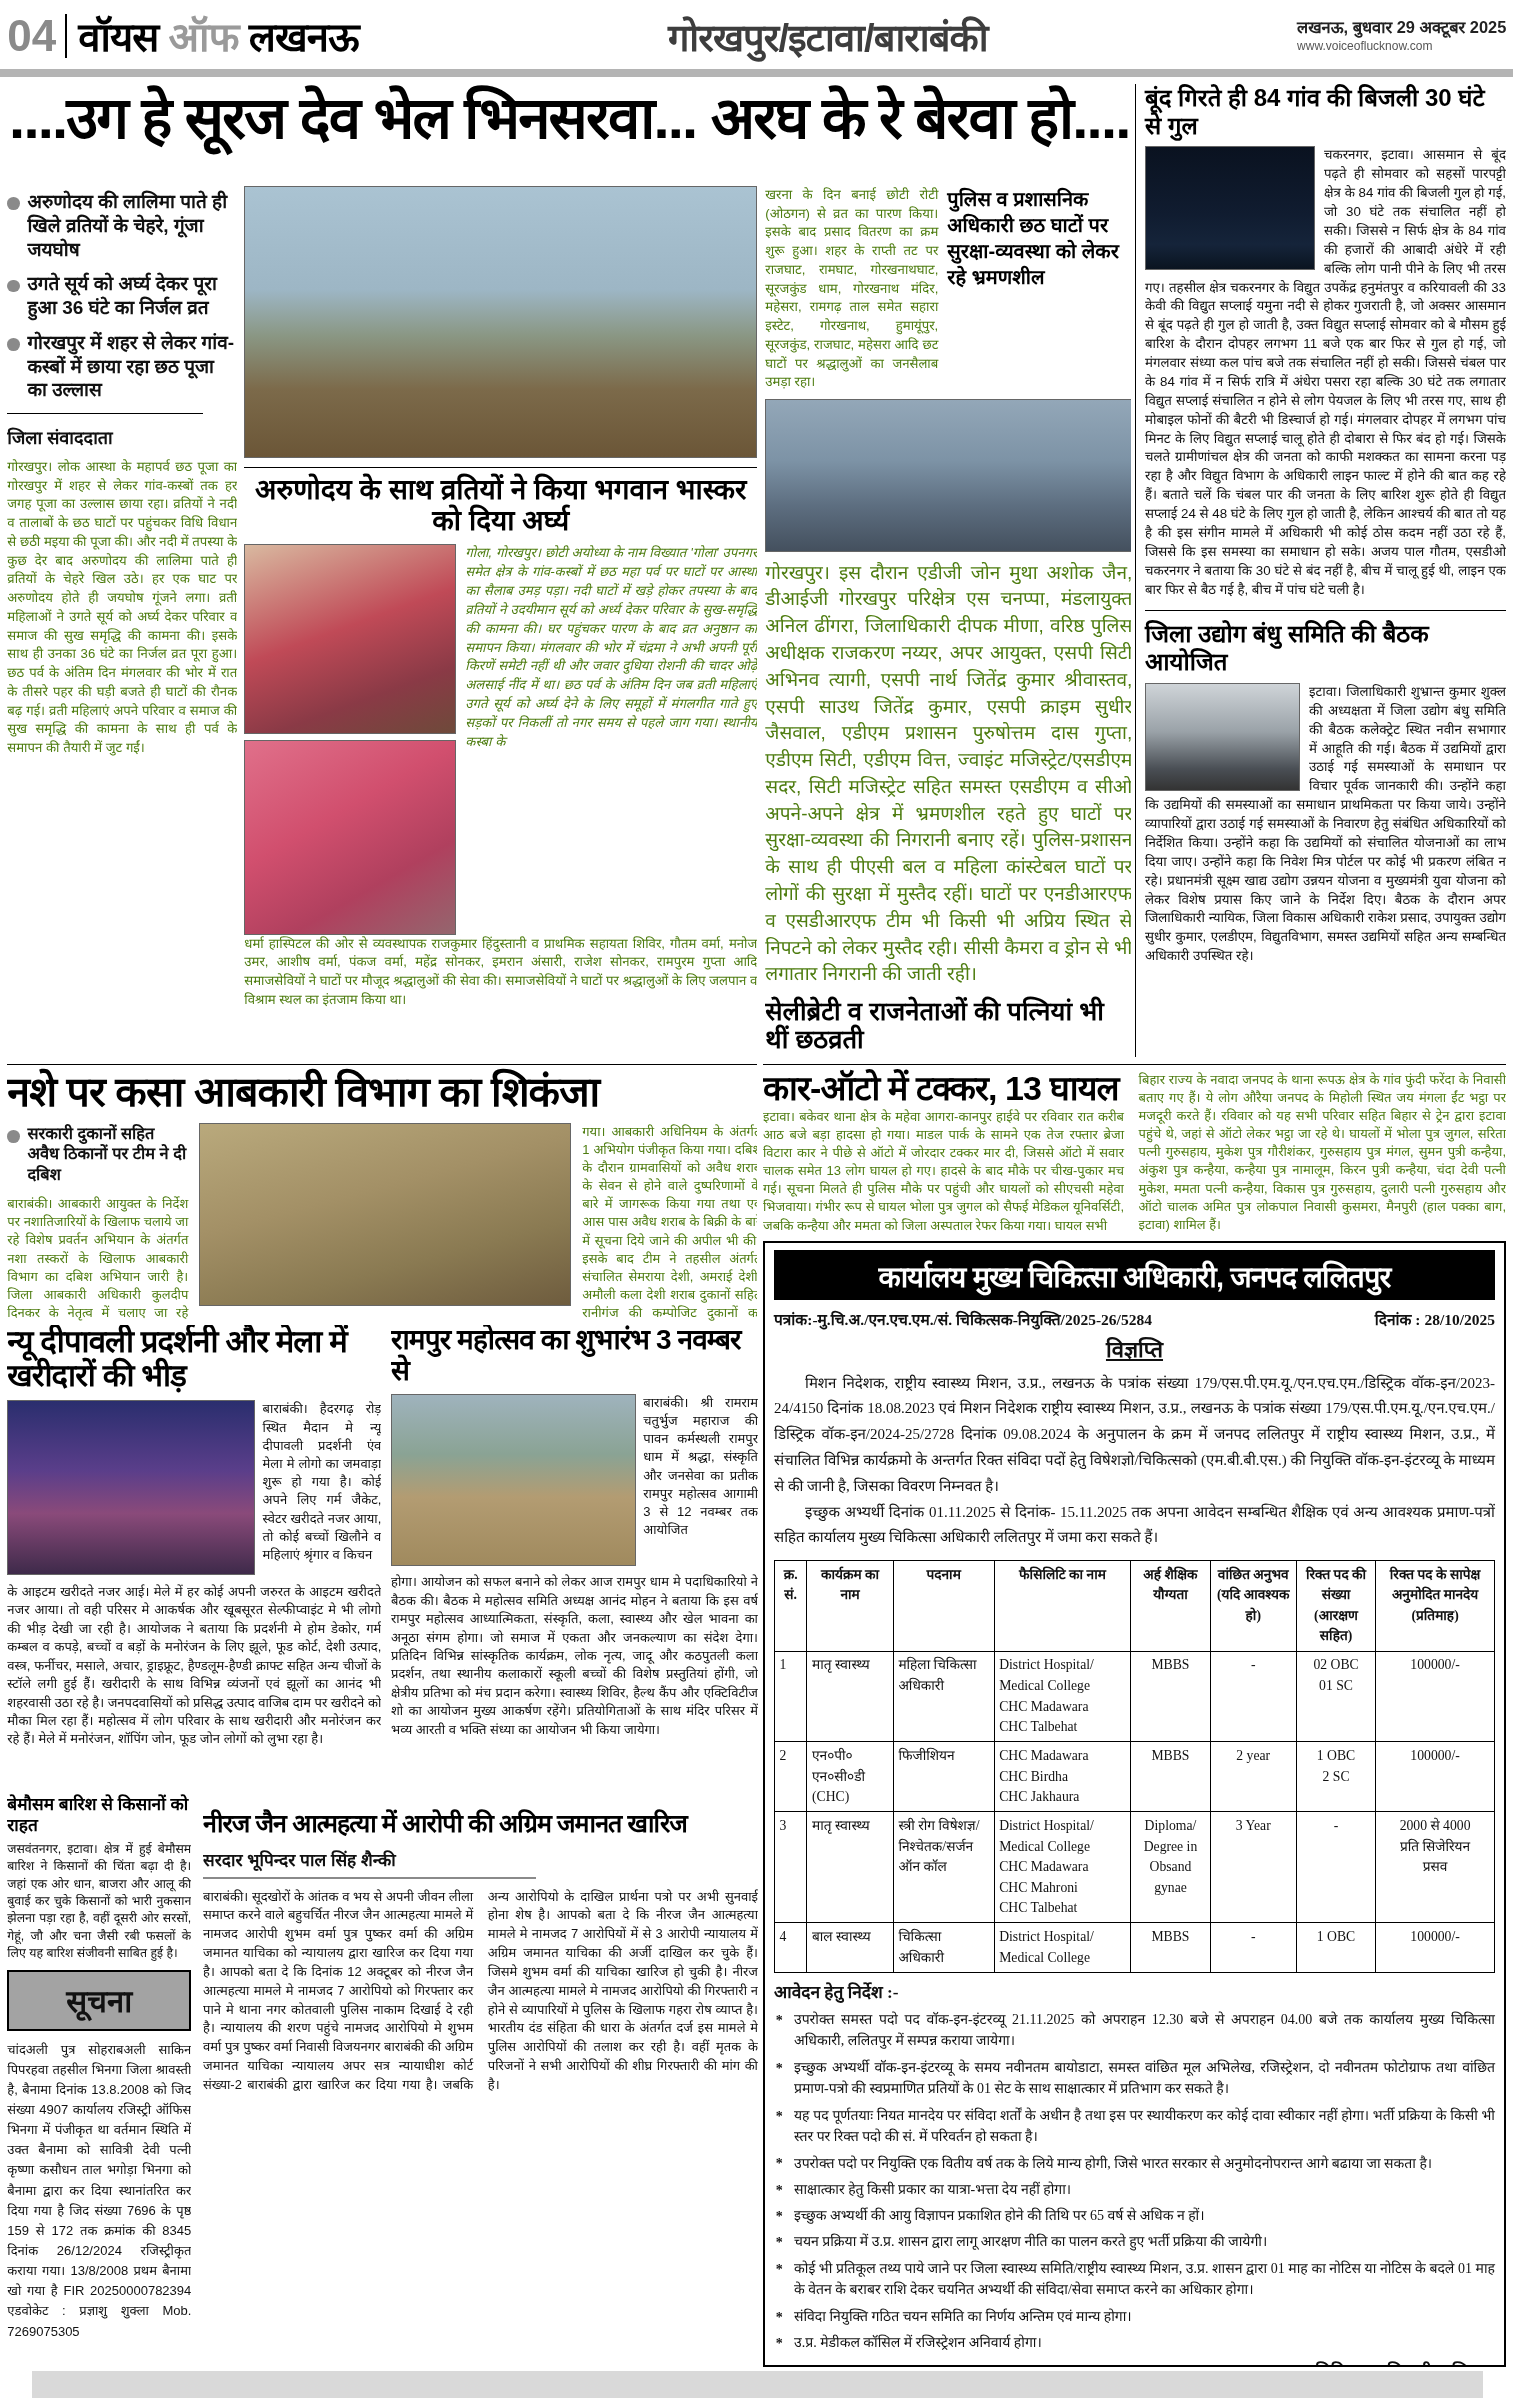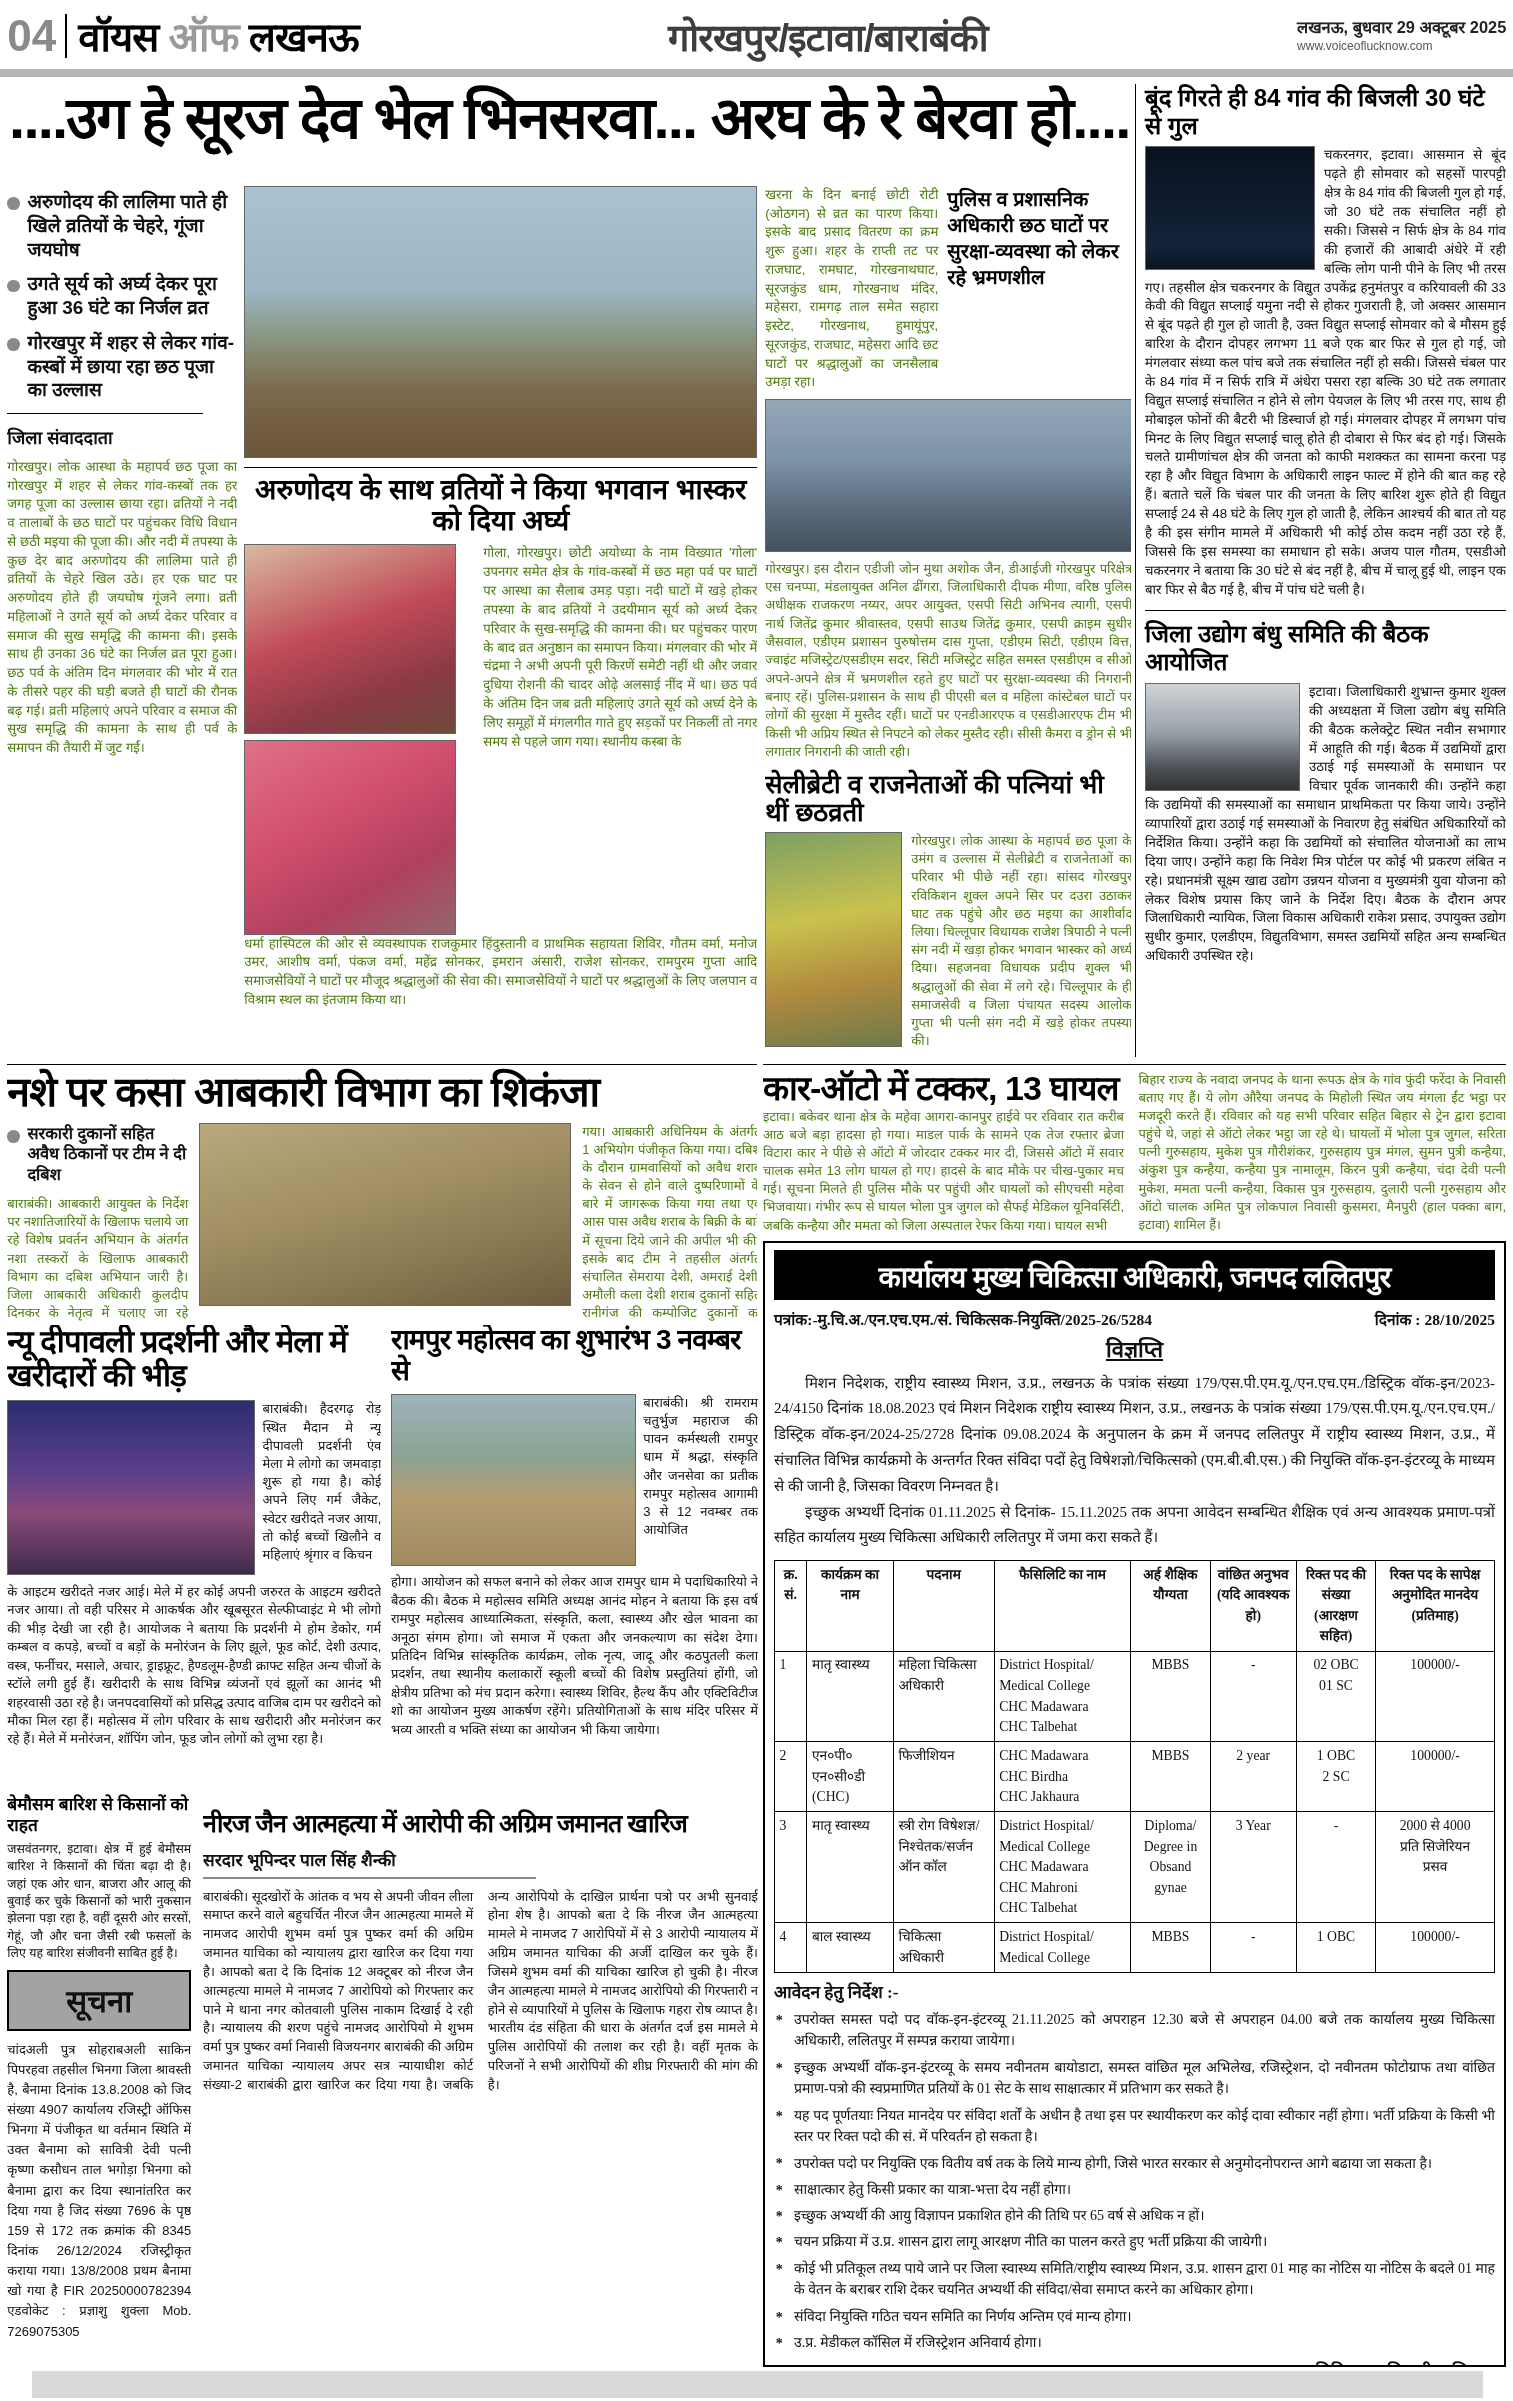--- a/index.html
+++ b/index.html
@@ -28,33 +28,33 @@
   .lead-left { position:absolute; left:0; top:106px; width:230px; height:867px; overflow:hidden; }
   .bullet { display:flex; gap:7.3px; margin-bottom:11px; }
   .bullet .dot { width:12.8px; height:12.8px; border-radius:50%; background:#8a8a8a; flex:none; margin-top:7.3px; }
   .bullet .btxt { font-size:19px; font-weight:700; line-height:1.25; }
   .lead-left hr { border:none; border-top:1.8px solid #000; width:85%; margin:9px 0 11px 0; }
   .byline { font-size:18px; font-weight:700; margin-bottom:9px; }
   .lead-left .bodytext { font-size:13.2px; line-height:1.42; }
   .lead-mid { position:absolute; left:237px; top:102px; width:513px; height:871px; overflow:hidden; }
   .ph-chhath { width:513px; height:272px; background:linear-gradient(180deg,#aac3d2 0%,#9db6c5 38%,#8a9784 55%,#7c6a4a 75%,#6b5637 100%); }
   .sub-arunoday { font-size:28px; font-weight:800; text-align:center; margin:9px 0 7.3px 0; line-height:1.1; border-top:1.8px solid #000; padding-top:7.3px; }
-  .mid-row { display:flex; gap:27px; }
+  .mid-row { display:flex; gap:9px;font-style:italic; }
   .mid-photos { width:212px; flex:none; display:flex; flex-direction:column; gap:5.5px; }
   .ph-family { width:212px; height:190px; background:linear-gradient(160deg,#d9b9a0 0%,#c04a57 45%,#8a3a46 75%,#6e4a3a 100%); }
   .ph-women { width:212px; height:195px; background:linear-gradient(150deg,#e0708a 0%,#d14f6e 40%,#b0405e 70%,#94666e 100%); }
   .mid-row .bodytext { font-size:13.2px; line-height:1.43; }
   .sub-sevak { font-size:21px; font-weight:800; margin:9px 0 5.5px 0; border-top:0.9px solid #000; padding-top:7.3px; }
   .sevak-body, .ghats-body { font-size:13.2px; line-height:1.42; }
   .lead-right { position:absolute; left:758px; top:102px; width:367px; height:871px; overflow:hidden; }
   .lr-top { display:flex; gap:9px; }
   .khara { width:173px; font-size:13.2px; line-height:1.42; }
   .sub-police { width:184px; font-size:20px; font-weight:800; line-height:1.3; }
   .ph-officials { width:367px; height:153px; margin:7.3px 0; background:linear-gradient(180deg,#93a7b8 0%,#7d93a6 40%,#5d6e80 70%,#44505e 100%); }
-  .police-body { font-size:13px; line-height:1.41; }
+  .police-body { font-size:19px; line-height:1.41; }
   .sub-celeb { font-size:25.6px; font-weight:800; margin:9px 0 5.5px 0; line-height:1.1; }
   .celeb-row { display:flex; gap:9px; }
   .ph-celeb { width:137px; height:215px; flex:none; background:linear-gradient(170deg,#7da063 0%,#c9c24e 40%,#b08a3e 70%,#6e7a4a 100%); }
   .celeb-body { font-size:13px; line-height:1.4; }
 
   
   .rail { position:absolute; left:1135px; top:84px; width:371px; height:973px; border-left:1.8px solid #000; padding-left:9px; overflow:hidden; }
   .rail-art { margin-bottom:11px; }
   .rail-head { font-size:24px; font-weight:800; line-height:1.15; margin-bottom:7.3px; }
   .ph-night { float:left; width:170px; height:124px; margin:0 9px 3.7px 0; background:linear-gradient(180deg,#0a1220 0%,#101c30 55%,#15243a 80%,#0a1420 100%); }

